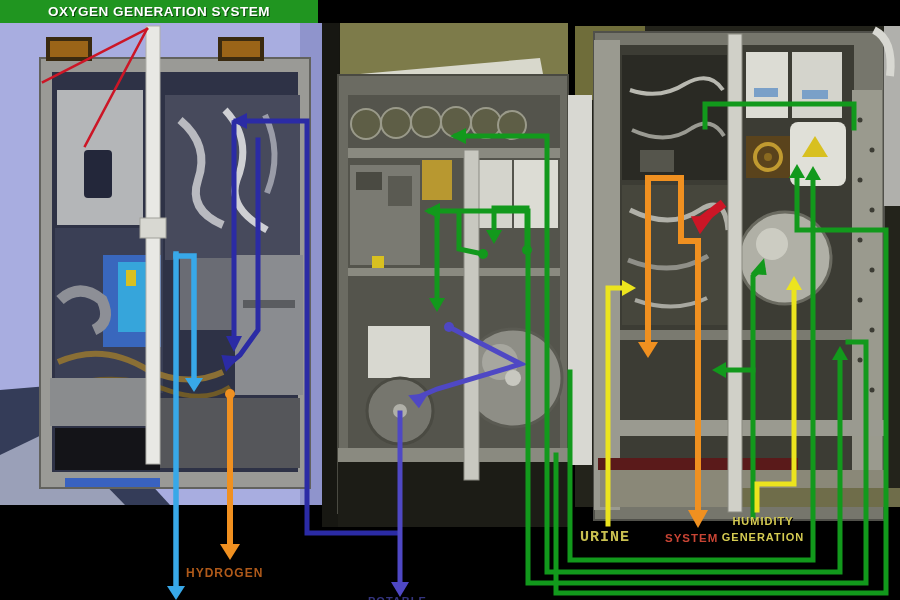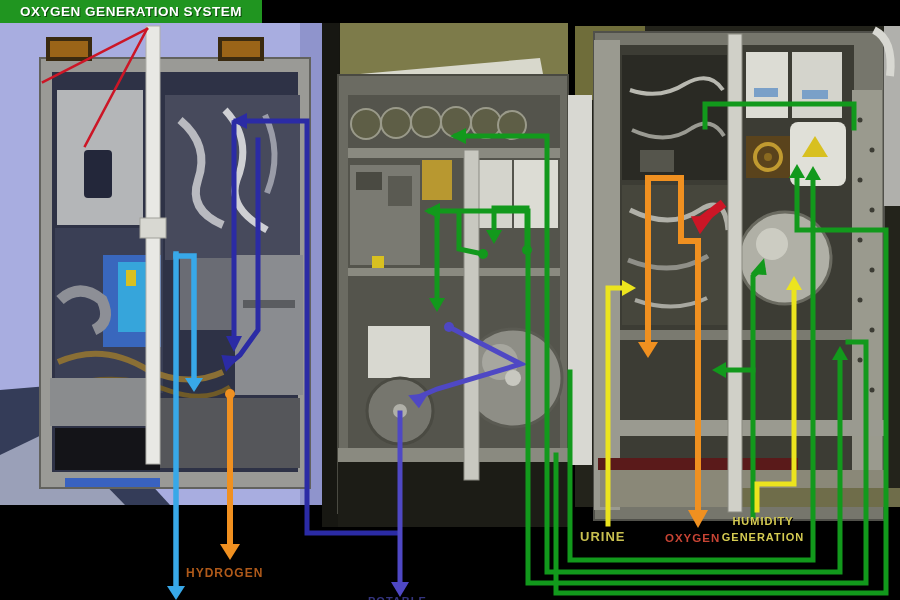--- a/index.html
+++ b/index.html
@@ -1,25 +1,25 @@
 <!DOCTYPE html>
 <html style="--header-green: #209520; --header-indigo: #3b3b9e; --flow-green: #12991c; --flow-navy: #2b2ba5; --flow-purple: #4f48c4; --flow-cyan: #38a8e8; --flow-orange: #f09020; --flow-yellow: #ece41e; --flow-red: #cc1626; --label-urine: #c9c050; --label-brine: #c84434; --label-humidity: #d6cc52; --label-hydrogen: #b05a1a; --label-potable: #34347e;"><head>
 <meta charset="utf-8">
 <style>
   html,body{margin:0;padding:0;background:#000;}
   .stage{position:relative;width:900px;height:600px;overflow:hidden;background:#000;
          font-family:"Liberation Sans",sans-serif;}
   .hdr{position:absolute;top:0;height:23px;display:flex;align-items:center;justify-content:center;
        font-weight:bold;font-size:13.5px;color:#fff;letter-spacing:.5px;}
-  .hdr-left{left:0;width:262px;background:var(--header-green);text-shadow:1px 1px 0 #0a4a0a;}
+  .hdr-left{left:0;width:318px;background:var(--header-green);text-shadow:1px 1px 0 #0a4a0a;}
   .hdr-right{left:318px;width:582px;background:var(--header-indigo);text-shadow:1px 1px 0 #14144a;}
   .flow-label{position:absolute;font-weight:bold;letter-spacing:1px;text-shadow:1px 1px 0 #000;}
   .lbl-hydrogen{left:186px;top:566px;font-size:12px;color:var(--label-hydrogen);}
   .lbl-potable{left:368px;top:595px;font-size:11px;color:var(--label-potable);}
-  .lbl-urine{left:580px;top:529px;font-size:13px;color:var(--label-urine);}
+  .lbl-urine{left:580px;top:529px;font-size:15px;color:var(--label-urine);font-family:Liberation Mono, monospace;}
   .lbl-brine{left:665px;top:532px;font-size:11.5px;color:var(--label-brine);}
   .lbl-humidity{left:710px;top:514px;width:106px;font-size:11px;line-height:1.45;
                 text-align:center;color:var(--label-humidity);}
   svg{position:absolute;left:0;top:0;}
   .fl{fill:none;stroke-linecap:square;stroke-linejoin:miter;}
   .green{stroke:var(--flow-green);} .greenf{fill:var(--flow-green);}
   .navy{stroke:var(--flow-navy);} .navyf{fill:var(--flow-navy);}
   .purple{stroke:var(--flow-purple);} .purplef{fill:var(--flow-purple);}
   .cyan{stroke:var(--flow-cyan);} .cyanf{fill:var(--flow-cyan);}
   .oran{stroke:var(--flow-orange);} .oranf{fill:var(--flow-orange);}
@@ -257,16 +257,16 @@
     </g>
   </svg>
 
   <div class="hdr hdr-left">
     <span>OXYGEN GENERATION SYSTEM</span>
   </div>
 
   <div class="flow-label lbl-hydrogen">HYDROGEN</div>
   <div class="flow-label lbl-potable">POTABLE</div>
   <div class="flow-label lbl-urine">URINE</div>
-  <div class="flow-label lbl-brine">OXYGEN</div>
+  <div class="flow-label lbl-brine">SYSTEM</div>
   <div class="flow-label lbl-humidity">HUMIDITY GENERATION</div>
 
 </div>
 
 </body></html>

